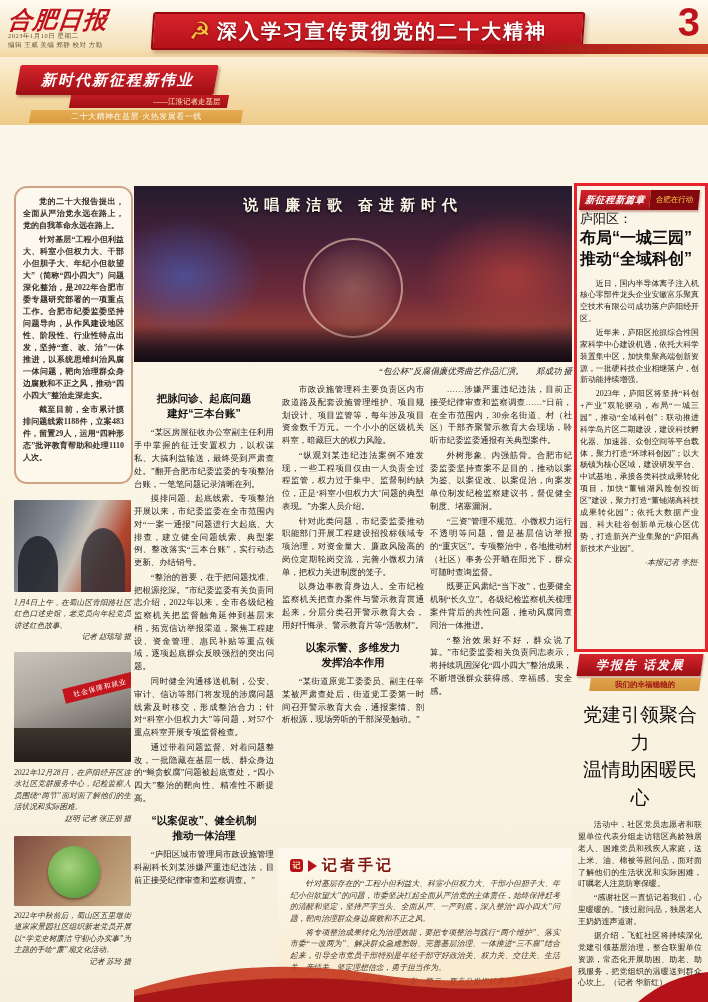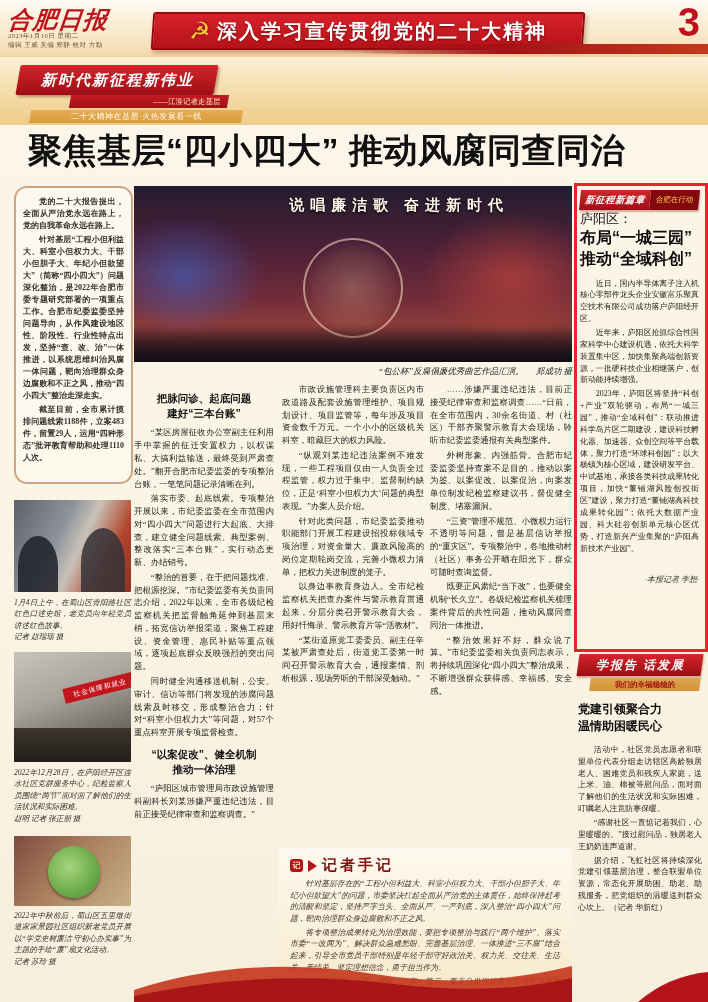--- a/index.html
+++ b/index.html
@@ -47,21 +47,21 @@
 
   
   #main-photo{left:134px;top:186px;width:438px;height:176px;overflow:hidden;
       background:linear-gradient(180deg,#241c2f 0%,#4c2138 35%,#6e2b3a 62%,#8a3a38 78%,#2e1c28 100%);}
   .glow{position:absolute;border-radius:50%;filter:blur(2px);}
   #glow-l{left:-30px;top:30px;width:160px;height:120px;background:radial-gradient(closest-side,rgba(64,110,220,.55),rgba(64,110,220,0));}
   #glow-r{right:-30px;top:25px;width:180px;height:130px;background:radial-gradient(closest-side,rgba(230,80,60,.5),rgba(230,80,60,0));}
   #photo-motif{left:169px;top:52px;width:96px;height:96px;border-radius:50%;border:2px solid rgba(255,230,200,.55);
       background:radial-gradient(circle,rgba(255,220,170,.25) 0%,rgba(255,220,170,.08) 55%,transparent 70%);}
   #photo-title{left:0;top:10px;width:438px;text-align:center;color:#fdf6e8;font-size:15px;letter-spacing:6px;
-      font-weight:700;text-shadow:0 1px 3px #000;margin-left:46px;}
+      font-weight:700;text-shadow:0 1px 3px #000;}
   #photo-crowd{left:0;bottom:0;width:438px;height:34px;
       background:linear-gradient(180deg,rgba(20,12,20,0),rgba(16,10,16,.9));}
   #main-caption{left:134px;top:366px;width:438px;text-align:right;font-size:8.5px;font-style:italic;color:#222;}
   #main-caption .credit{margin-left:10px;}
 
   
   .col{font-size:8.4px;line-height:1.52;color:#1b1b1b;}
   #colA{left:134px;top:384px;width:140px;height:600px;}
   #colB{left:282px;top:384px;width:142px;height:458px;}
   #colC{left:430px;top:384px;width:142px;height:458px;}
@@ -88,52 +88,52 @@
   #highlight{left:574px;top:183px;width:128px;height:463px;border:3px solid #e8232b;z-index:6;}
   #rb{left:580px;top:190px;width:119px;}
   #rb-badge{display:flex;height:20px;transform:skew(-6deg);box-shadow:1px 2px 2px rgba(120,30,10,.35);}
   #rb-badge .b1{flex:0 0 70px;background:linear-gradient(180deg,#d5242c,#9e0e15);color:#fff;font-style:italic;
         font-weight:900;font-size:9.5px;display:flex;align-items:center;justify-content:center;letter-spacing:.5px;}
   #rb-badge .b2{flex:1;background:#83090e;color:#f3c94f;font-size:7.5px;display:flex;align-items:center;justify-content:center;}
   #rb-kicker{margin-top:0;font-family:"Liberation Sans",sans-serif;font-weight:400;font-size:13px;color:#111;}
   .rb-title{font-family:"Liberation Sans",sans-serif;font-weight:900;font-size:16px;color:#0d0d0d;line-height:1.3;}
   #rb-body{margin-top:8px;}
   #rb-body .para{font-size:7.9px;line-height:1.5;color:#26211c;}
-  #rb-sign{text-align:right;font-size:8px;font-style:italic;color:#333;margin-top:20px;}
+  #rb-sign{text-align:right;font-size:8px;font-style:italic;color:#333;margin-top:3px;}
 
   
   #rb2{left:578px;top:654px;width:124px;}
   #rb2-ribbon{width:124px;height:22px;background:linear-gradient(180deg,#d5242c,#9c0d14);transform:skew(-8deg);
         display:flex;align-items:center;justify-content:center;box-shadow:1px 2px 2px rgba(120,30,10,.35);}
   #rb2-ribbon span{color:#fff;font-style:italic;font-weight:900;font-size:12px;letter-spacing:2px;transform:skew(8deg);}
   #rb2-strip{width:110px;height:13px;margin:2px 0 0 12px;background:linear-gradient(180deg,#e0a44a,#d2933a);
         transform:skew(-8deg);display:flex;align-items:center;justify-content:center;}
   #rb2-strip span{color:#9e1212;font-size:7.5px;font-weight:700;transform:skew(8deg);}
-  .rb2-title{font-family:"Liberation Sans",sans-serif;font-weight:700;font-size:12px;color:#0d0d0d;
-        line-height:1.45;text-align:left;}
+  .rb2-title{font-family:"Liberation Sans",sans-serif;font-weight:400;font-size:19px;color:#0d0d0d;
+        line-height:1.45;text-align:center;}
   #rb2-titles{margin-top:10px;}
   #rb2-body{margin-top:8px;}
   #rb2-body .para{font-size:7.9px;line-height:1.5;color:#26211c;}
 
   
   .lphoto{left:14px;width:117px;overflow:hidden;border-radius:1px;}
   #lp1{top:500px;height:92px;background:linear-gradient(115deg,#5d6169 0%,#8d939c 38%,#c8c2b8 55%,#b2462e 78%,#8e2f22 100%);}
   .silhouette{position:absolute;bottom:-6px;border-radius:50% 50% 0 0;background:rgba(30,32,40,.85);}
   #lp1 .s1{left:4px;width:40px;height:62px;}
   #lp1 .s2{right:6px;width:44px;height:70px;background:rgba(52,50,56,.85);}
   #lp2{top:652px;height:110px;background:linear-gradient(160deg,#c9c4ba 0%,#a8a39b 40%,#6e6a64 75%,#4a4742 100%);}
   #lp2-sign{position:absolute;right:-6px;top:28px;width:74px;height:15px;background:#c4151c;color:#fff;
         font-size:6.8px;display:flex;align-items:center;justify-content:center;transform:rotate(-14deg);letter-spacing:1px;}
   #lp2-desk{position:absolute;left:0;bottom:0;width:117px;height:34px;background:linear-gradient(180deg,#3c352e,#241f1a);}
   #lp3{top:836px;height:70px;background:linear-gradient(130deg,#7e4b3f 0%,#a97f5e 45%,#c8b088 100%);}
   #lp3-fan{position:absolute;left:34px;top:10px;width:52px;height:52px;border-radius:50%;
         background:radial-gradient(circle at 40% 40%,#a8d37f 0%,#6fae4e 55%,#4c8d36 100%);
         box-shadow:0 2px 3px rgba(40,20,10,.5);}
   .lcaption{left:14px;width:117px;font-size:7.6px;line-height:1.5;font-style:italic;color:#33302a;text-align:justify;}
-  .lcaption .credit{display:block;font-style:italic;}
+  .lcaption .credit{display:block;text-align:right;font-style:italic;}
   #lc1{top:597px;} #lc2{top:767px;} #lc3{top:910px;}
 </style>
 </head>
 <body>
 
 <div id="page">
 
   <div class="abs" id="header">
     <div class="abs" id="logo">合肥日报</div>
     <div class="abs dateline" style="top:32px;">2023年1月10日 星期二</div>
@@ -151,21 +151,20 @@
       <span>新时代新征程新伟业</span>
     </div>
     <div class="abs" id="ribbon-sub">
       <span>——江淮记者走基层</span>
     </div>
     <div class="abs" id="gold-strip">
       <span>二十大精神在基层·火热发展看一线</span>
     </div>
   </div>
 
-  <div class="abs" id="headline">聚焦基层“四小四大” 推动风腐同查同治</div>
 
   <div class="abs" id="intro-box">
     <p class="para">党的二十大报告提出，全面从严治党永远在路上，党的自我革命永远在路上。</p>
     <p class="para">针对基层“工程小但利益大、科室小但权力大、干部小但胆子大、年纪小但欲望大”（简称“四小四大”）问题深化整治，是2022年合肥市委专题研究部署的一项重点工作。合肥市纪委监委坚持问题导向，从作风建设地区性、阶段性、行业性特点出发，坚持“查、改、治”一体推进，以系统思维纠治风腐一体问题，靶向治理群众身边腐败和不正之风，推动“四小四大”整治走深走实。</p>
     <p class="para">截至目前，全市累计摸排问题线索1188件，立案483件，留置29人，运用“四种形态”批评教育帮助和处理1110人次。</p>
   </div>
 
   <div class="abs" id="main-photo">
     <div class="abs glow" id="glow-l"></div>
     <div class="abs glow" id="glow-r"></div>
@@ -175,33 +174,36 @@
   </div>
   <div class="abs" id="main-caption">
     <span>“包公杯”反腐倡廉优秀曲艺作品汇演。</span>
     <span class="credit">郑成功 摄</span>
   </div>
 
   <div class="abs col" id="colA">
     <div class="subhead">把脉问诊、起底问题
 建好“三本台账”</div>
     <p class="para">“某区房屋征收办公室副主任利用手中掌握的征迁安置权力，以权谋私、大搞利益输送，最终受到严肃查处。”翻开合肥市纪委监委的专项整治台账，一笔笔问题记录清晰在列。</p>
-    <p class="para">落实市委、起底线索。专项整治开展以来，市纪委监委在全市范围内对“四小四大”问题进行大起底、大排查，建立健全问题线索、典型案例、整改落实“三本台账”，实行动态更新、办结销号。</p>
+    <p class="para">摸排问题、起底线索。专项整治开展以来，市纪委监委在全市范围内对“一案一通报”问题进行大起底、大排查，建立健全问题线索、典型案例、整改落实“三本台账”，实行动态更新、办结销号。</p>
     <p class="para">“整治的首要，在于把问题找准、把根源挖深。”市纪委监委有关负责同志介绍，2022年以来，全市各级纪检监察机关把监督触角延伸到基层末梢，拓宽信访举报渠道，聚焦工程建设、资金管理、惠民补贴等重点领域，逐项起底群众反映强烈的突出问题。</p>
     <p class="para">同时健全沟通移送机制，公安、审计、信访等部门将发现的涉腐问题线索及时移交，形成整治合力；针对“科室小但权力大”等问题，对57个重点科室开展专项监督检查。</p>
+    <p class="para">通过带着问题监督、对着问题整改，一批隐藏在基层一线、群众身边的“蝇贪蚁腐”问题被起底查处，“四小四大”整治的靶向性、精准性不断提高。</p>
     <div class="subhead">“以案促改”、健全机制
 推动一体治理</div>
     <p class="para quote">“庐阳区城市管理局市政设施管理科副科长刘某涉嫌严重违纪违法，目前正接受纪律审查和监察调查。”</p>
   </div>
 
   <div class="abs col" id="colB">
     <p class="para">市政设施管理科主要负责区内市政道路及配套设施管理维护、项目规划设计、项目监管等，每年涉及项目资金数千万元。一个小小的区级机关科室，暗藏巨大的权力风险。</p>
     <p class="para">“纵观刘某违纪违法案例不难发现，一些工程项目仅由一人负责全过程监管，权力过于集中、监督制约缺位，正是‘科室小但权力大’问题的典型表现。”办案人员介绍。</p>
     <p class="para">针对此类问题，市纪委监委推动职能部门开展工程建设招投标领域专项治理，对资金量大、廉政风险高的岗位定期轮岗交流，完善小微权力清单，把权力关进制度的笼子。</p>
     <p class="para">以身边事教育身边人。全市纪检监察机关把查办案件与警示教育贯通起来，分层分类召开警示教育大会，用好忏悔录、警示教育片等“活教材”。</p>
+    <div class="subhead">以案示警、多维发力
+发挥治本作用</div>
     <p class="para quote">“某街道原党工委委员、副主任辛某被严肃查处后，街道党工委第一时间召开警示教育大会，通报案情、剖析根源，现场旁听的干部深受触动。”</p>
   </div>
 
   <div class="abs col" id="colC">
     <p class="para">……涉嫌严重违纪违法，目前正接受纪律审查和监察调查……“日前，在全市范围内，30余名街道、村（社区）干部齐聚警示教育大会现场，聆听市纪委监委通报有关典型案件。</p>
     <p class="para">外树形象、内强筋骨。合肥市纪委监委坚持查案不是目的，推动以案为鉴、以案促改、以案促治，向案发单位制发纪检监察建议书，督促健全制度、堵塞漏洞。</p>
     <p class="para">“三资”管理不规范、小微权力运行不透明等问题，曾是基层信访举报的“重灾区”。专项整治中，各地推动村（社区）事务公开晒在阳光下，群众可随时查询监督。</p>
     <p class="para">既要正风肃纪“当下改”，也要健全机制“长久立”。各级纪检监察机关梳理案件背后的共性问题，推动风腐同查同治一体推进。</p>
     <p class="para">“整治效果好不好，群众说了算。”市纪委监委相关负责同志表示，将持续巩固深化“四小四大”整治成果，不断增强群众获得感、幸福感、安全感。</p>
   </div>

